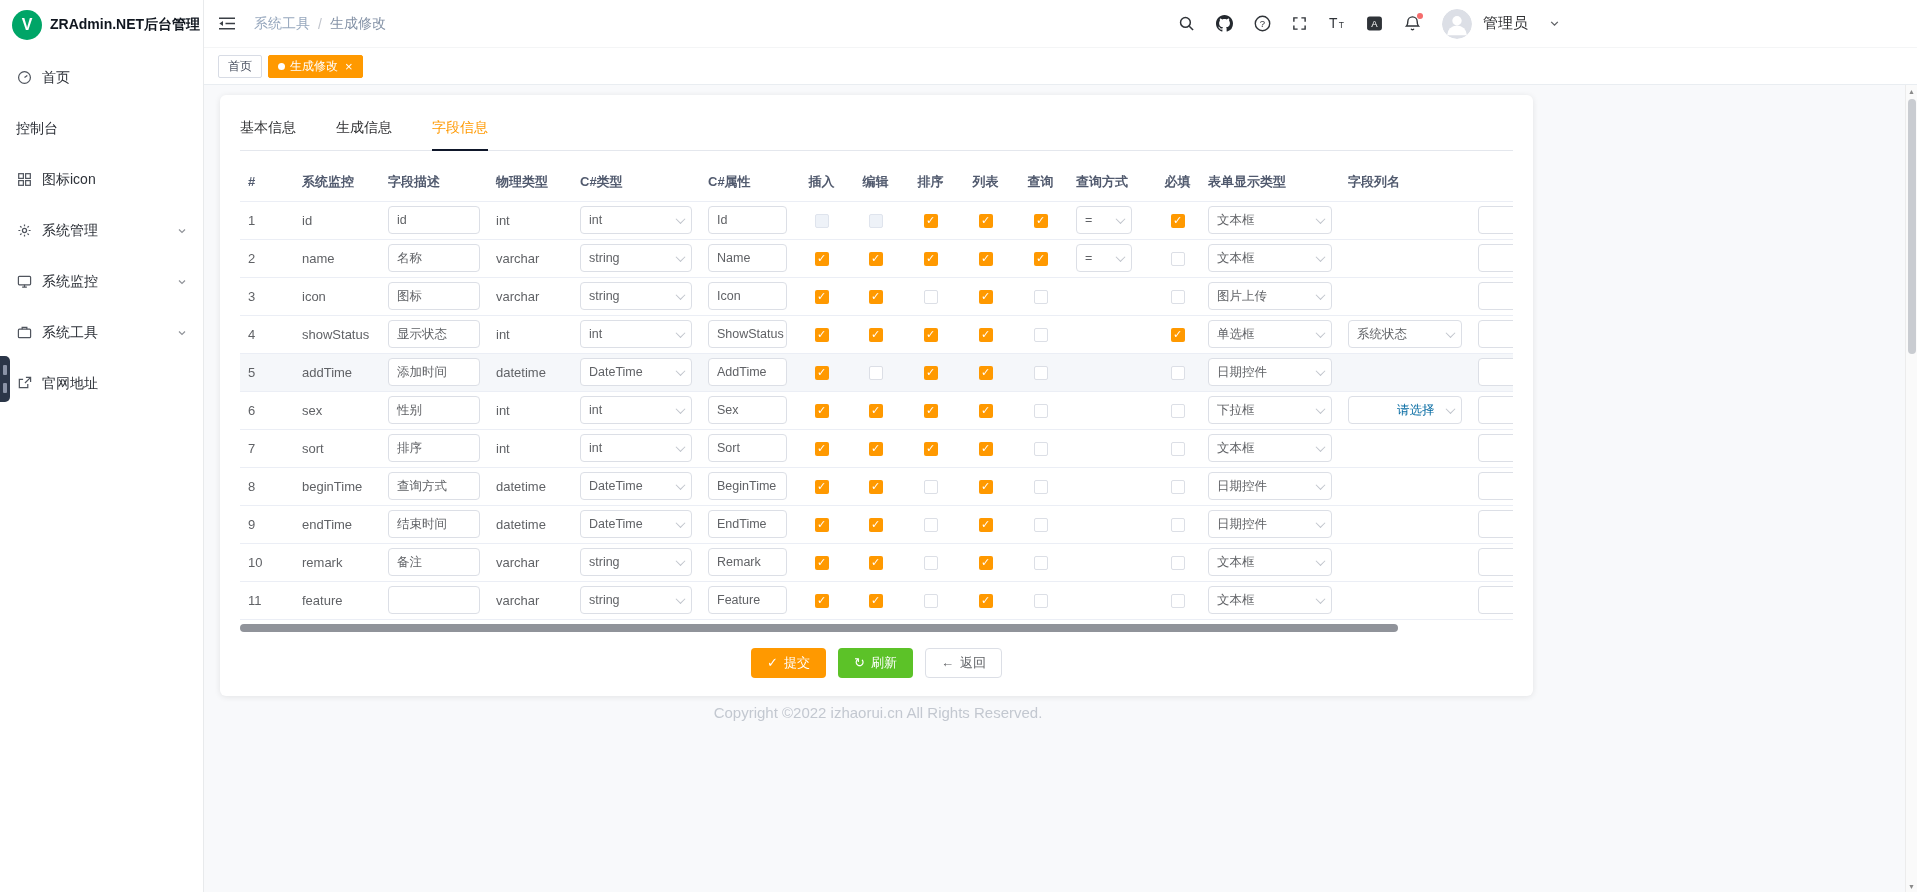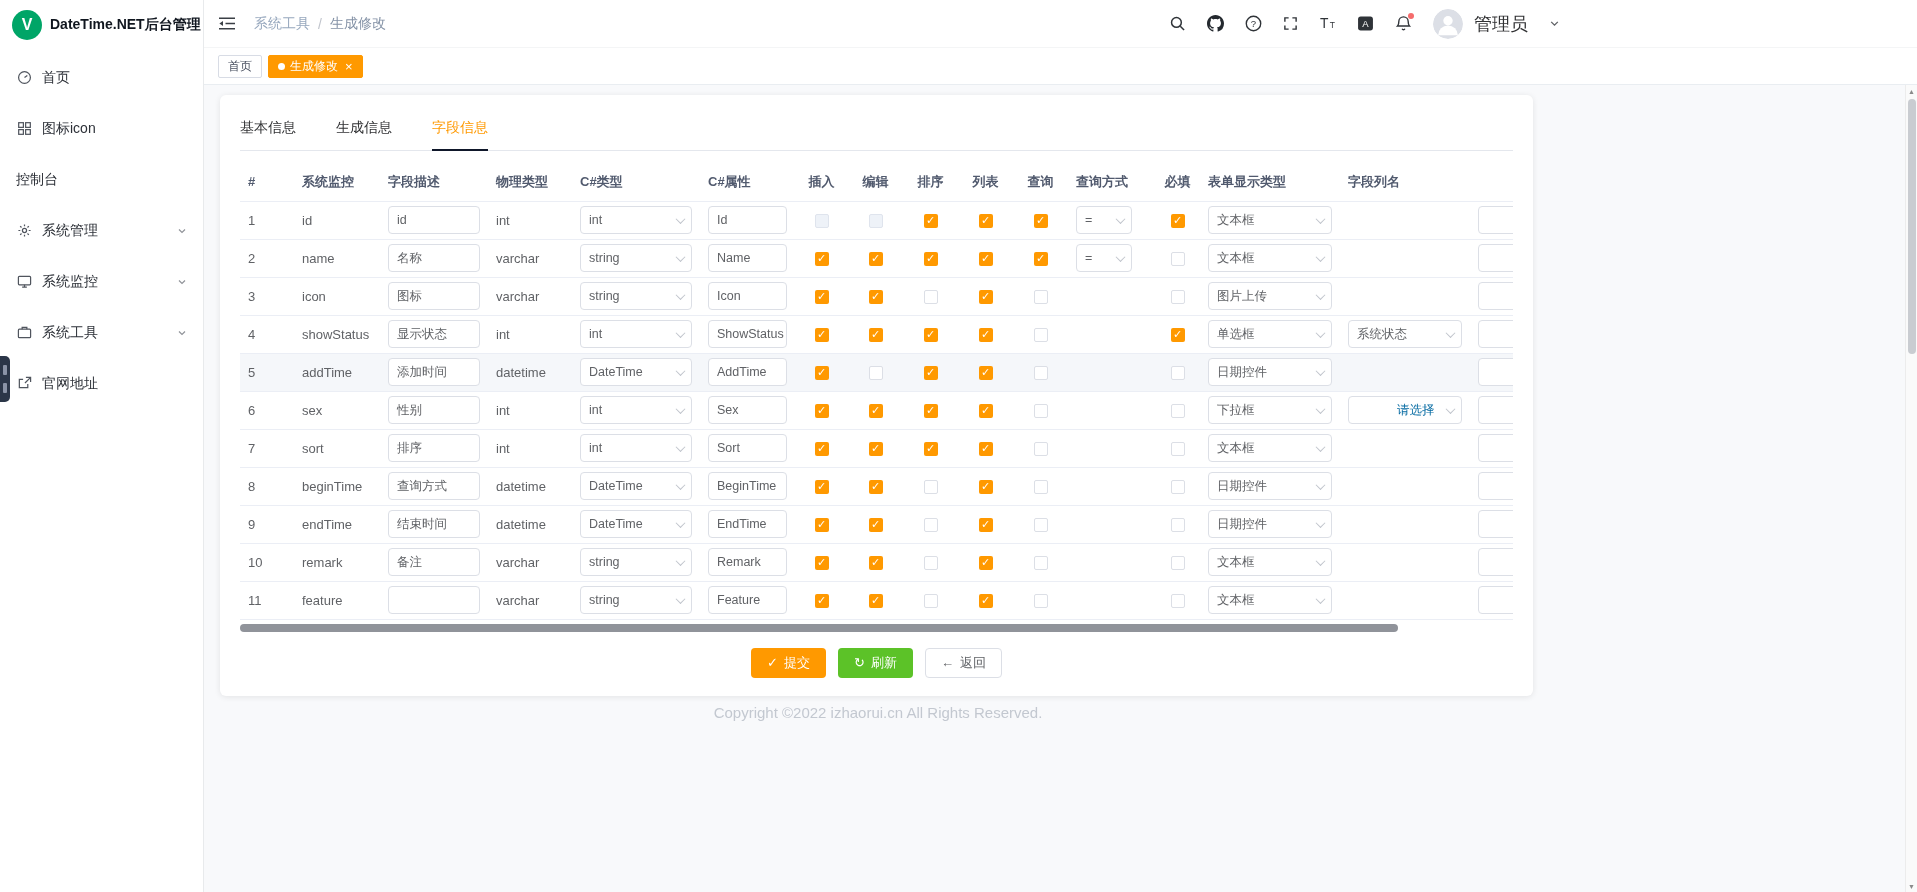--- a/index.html
+++ b/index.html
@@ -24,21 +24,21 @@
   .topbar { height:48px; background:#fff; display:flex; align-items:center; padding:0 357px 0 14px; border-bottom:1px solid #f4f5f6; }
   .fold-btn { display:flex; align-items:center; margin-right:18px; cursor:pointer; }
   .breadcrumb { display:flex; align-items:center; gap:8px; font-size:14px; }
   .bc-sec { color:#97a8be; cursor:pointer; }
   .bc-sep { color:#c0c4cc; }
   .bc-page { color:#8492a6; }
   .top-icons { margin-left:auto; display:flex; align-items:center; gap:21px; }
   .tico { display:flex; align-items:center; cursor:pointer; position:relative; }
   .bell-dot { position:absolute; top:-2px; right:-2px; width:6px; height:6px; border-radius:50%; background:#f56c6c; }
   .avatar { width:30px; height:30px; border-radius:50%; overflow:hidden; display:flex; }
-  .user-name { font-size:18px; color:#303133; margin-left:-10px; cursor:pointer; }
+  .user-name { font-size:15px; color:#303133; margin-left:-10px; cursor:pointer; }
 
   .tagsbar { height:37px; background:#fff; border-bottom:1px solid #e9edf1; display:flex; align-items:center; gap:6px; padding:0 14px; }
   .tag { height:23px; display:inline-flex; align-items:center; padding:0 9px; border:1px solid #d8dce5; background:#fff;
          color:#495060; font-size:12px; border-radius:2px; cursor:pointer; gap:5px; }
   .tag.active { background:#ff9900; border-color:#ff9900; color:#fff; }
   .tag-dot { width:7px; height:7px; border-radius:50%; background:#fff; display:inline-block; }
   .tag-close { font-size:13px; line-height:1; margin-left:2px; }
 
   .content { flex:1; padding:10px 16px 0; overflow:hidden; }
   .content-inner { width:1316px; }
@@ -97,49 +97,49 @@
   svg { display:block; }
 </style>
 </head>
 <body>
 
 <div class="app">
 
   <aside class="sidebar">
     <div class="logo-row">
       <div class="logo-circle">V</div>
-      <div class="logo-title">DateTime.NET后台管理</div>
+      <div class="logo-title">ZRAdmin.NET后台管理</div>
     </div>
     <nav class="menu">
       <div class="menu-item">
         <span class="mi-icon">
           <svg width="15" height="15" viewBox="0 0 16 16">
               <g fill="none" stroke="#50555e" stroke-width="1.3">
                 <circle cx="8" cy="8" r="6.3"></circle>
                 <path d="M8 8l3-2.2"></path>
               </g>
             </svg>
         </span>
         <span>首页</span>
       </div>
       <div class="menu-item">
+        <span>控制台</span>
+      </div>
+      <div class="menu-item">
         <span class="mi-icon">
           <svg width="15" height="15" viewBox="0 0 16 16">
               <g fill="none" stroke="#50555e" stroke-width="1.3">
                 <rect x="1.8" y="1.8" width="5" height="5"></rect>
                 <rect x="9.2" y="1.8" width="5" height="5"></rect>
                 <rect x="1.8" y="9.2" width="5" height="5"></rect>
                 <rect x="9.2" y="9.2" width="5" height="5"></rect>
               </g>
             </svg>
         </span>
         <span>图标icon</span>
-      </div>
-      <div class="menu-item">
-        <span>控制台</span>
       </div>
       <div class="menu-item">
         <span class="mi-icon">
           <svg width="15" height="15" viewBox="0 0 16 16">
               <g fill="none" stroke="#50555e" stroke-width="1.3">
                 <circle cx="8" cy="8" r="2.2"></circle>
                 <path d="M8 1.5v2M8 12.5v2M1.5 8h2M12.5 8h2M3.4 3.4l1.4 1.4M11.2 11.2l1.4 1.4M12.6 3.4l-1.4 1.4M4.8 11.2l-1.4 1.4"></path>
               </g>
             </svg>
         </span>

